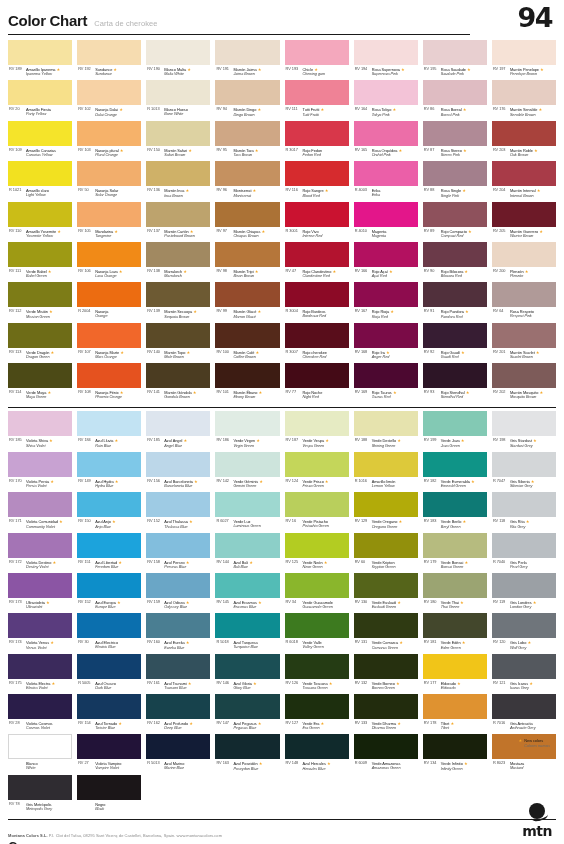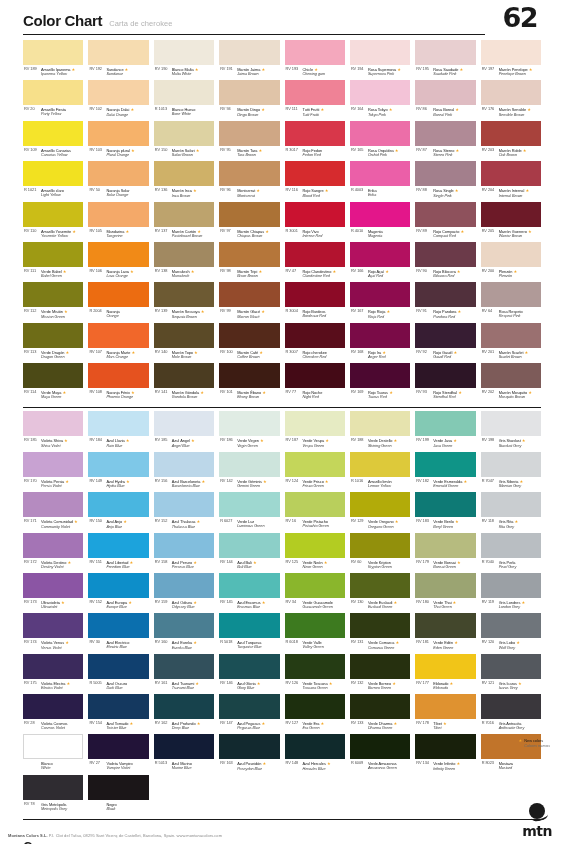--- a/index.html
+++ b/index.html
@@ -5,21 +5,21 @@
   * { box-sizing: border-box; }
   html, body { margin:0; padding:0; }
   body {
     width:564px; height:844px;
     background:#ffffff;
     font-family:"Liberation Sans", sans-serif;
     color:#231f20;
     overflow:hidden;
     position:relative;
   }
-  .page { width:564px; height:844px; position:relative; padding:0 23px;border-radius:17px; }
+  .page { width:564px; height:844px; position:relative; padding:0 8px;border-radius:17px; }
 
   
   .header { position:relative; height:40px; padding-top:12px; }
   .title-row { display:flex; align-items:baseline; gap:7px; }
   .title { font-size:15px; font-weight:bold; letter-spacing:-0.3px; color:#1a1a1a; }
   .subtitle { font-size:7.5px; color:#b3b3b3; letter-spacing:0.1px; }
   .page-num {
     position:absolute; right:4px; top:2px;
     font-size:27px; font-weight:bold; color:#1a1a1a;
     letter-spacing:-1.5px; font-family:"DejaVu Sans", sans-serif;
@@ -96,21 +96,21 @@
 </head>
 <body>
 
 <div class="page">
 
   <div class="header">
     <div class="title-row">
       <span class="title">Color Chart</span>
       <span class="subtitle">Carta de cherokee</span>
     </div>
-    <div class="page-num">62</div>
+    <div class="page-num">94</div>
     <div class="rule"></div>
   </div>
 
   <div id="sections-root">
       <div class="grid">
         <div class="cell">
           <span class="sw" style="background: rgb(246, 227, 160);"></span>
           <div class="cap-row">
             <div class="code">RV 189</div>
             <div class="names">

